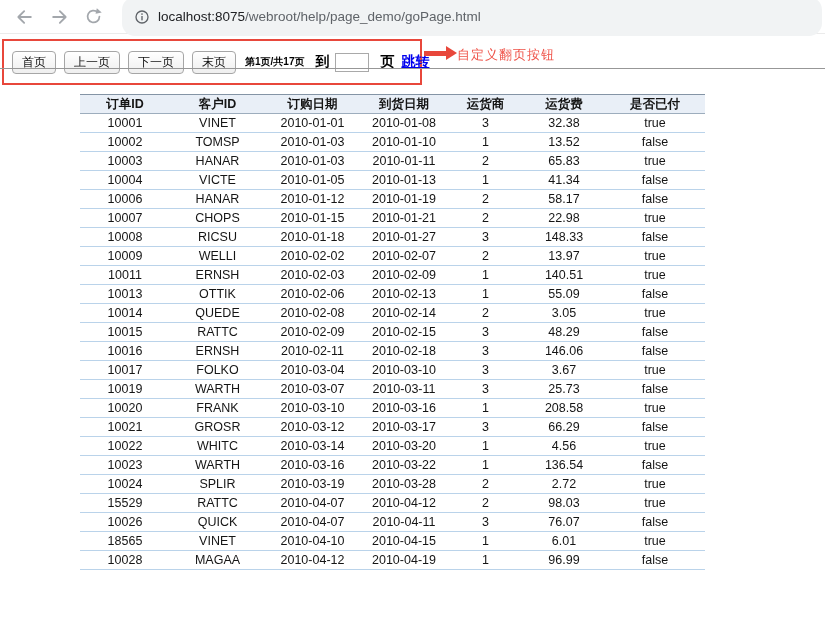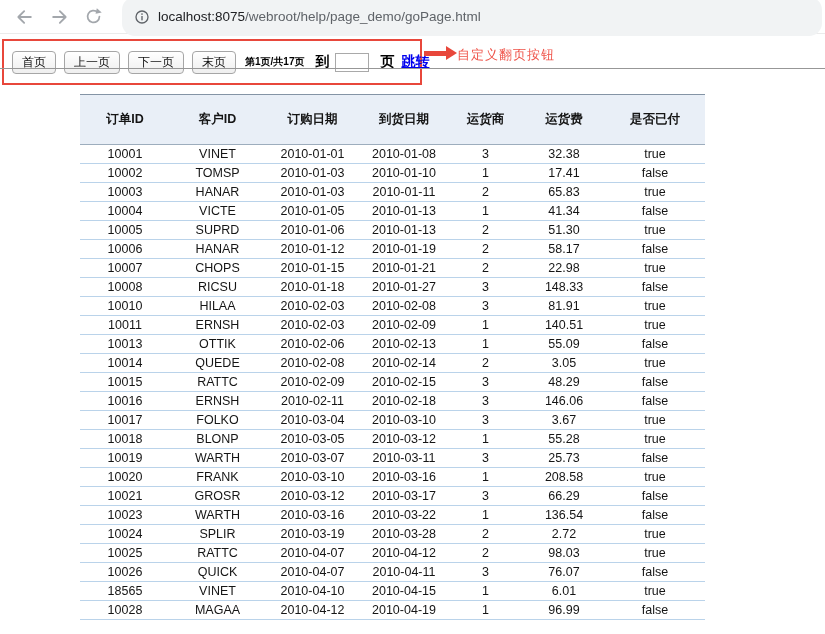--- a/index.html
+++ b/index.html
@@ -43,21 +43,21 @@
                 color:#ef544a; letter-spacing:1px; white-space:nowrap; }
   .hrule { position:absolute; left:0; top:68px; width:825px; height:0;
            border-top:1.5px solid #979797; }
 
   
   .orders { position:absolute; left:80px; top:94px; width:625px;
             border-collapse:collapse; table-layout:fixed;
             font-size:12.5px; color:#151515; }
   .orders th { background:#e9eff7; border-top:1px solid #8494a5;
                border-bottom:1px solid #9dadbd; font-weight:bold;
-               height:19px; text-align:center; padding:16px; }
+               height:19px; text-align:center; padding:0; }
   .orders td { border-bottom:1px solid #bad3ea; height:19px;
                text-align:center; padding:0; white-space:nowrap; }
 </style>
 </head>
 <body>
 
 <div class="toolbar">
   <span class="nav-btn">
     <svg width="20" height="20" viewBox="0 0 24 24" fill="none" stroke="#a3a7ac" stroke-width="2.2" stroke-linecap="round" stroke-linejoin="round">
         <path d="M19 12H5"></path>
@@ -136,21 +136,21 @@
         <td>3</td>
         <td>32.38</td>
         <td>true</td>
       </tr>
       <tr>
         <td>10002</td>
         <td>TOMSP</td>
         <td>2010-01-03</td>
         <td>2010-01-10</td>
         <td>1</td>
-        <td>17.41</td>
+        <td>13.52</td>
         <td>false</td>
       </tr>
       <tr>
         <td>10003</td>
         <td>HANAR</td>
         <td>2010-01-03</td>
         <td>2010-01-11</td>
         <td>2</td>
         <td>65.83</td>
         <td>true</td>
@@ -158,29 +158,20 @@
       <tr>
         <td>10004</td>
         <td>VICTE</td>
         <td>2010-01-05</td>
         <td>2010-01-13</td>
         <td>1</td>
         <td>41.34</td>
         <td>false</td>
       </tr>
       <tr>
-        <td>10005</td>
-        <td>SUPRD</td>
-        <td>2010-01-06</td>
-        <td>2010-01-13</td>
-        <td>2</td>
-        <td>51.30</td>
-        <td>true</td>
-      </tr>
-      <tr>
         <td>10006</td>
         <td>HANAR</td>
         <td>2010-01-12</td>
         <td>2010-01-19</td>
         <td>2</td>
         <td>58.17</td>
         <td>false</td>
       </tr>
       <tr>
         <td>10007</td>
@@ -194,26 +185,26 @@
       <tr>
         <td>10008</td>
         <td>RICSU</td>
         <td>2010-01-18</td>
         <td>2010-01-27</td>
         <td>3</td>
         <td>148.33</td>
         <td>false</td>
       </tr>
       <tr>
-        <td>10010</td>
-        <td>HILAA</td>
-        <td>2010-02-03</td>
-        <td>2010-02-08</td>
-        <td>3</td>
-        <td>81.91</td>
+        <td>10009</td>
+        <td>WELLI</td>
+        <td>2010-02-02</td>
+        <td>2010-02-07</td>
+        <td>2</td>
+        <td>13.97</td>
         <td>true</td>
       </tr>
       <tr>
         <td>10011</td>
         <td>ERNSH</td>
         <td>2010-02-03</td>
         <td>2010-02-09</td>
         <td>1</td>
         <td>140.51</td>
         <td>true</td>
@@ -257,29 +248,20 @@
       <tr>
         <td>10017</td>
         <td>FOLKO</td>
         <td>2010-03-04</td>
         <td>2010-03-10</td>
         <td>3</td>
         <td>3.67</td>
         <td>true</td>
       </tr>
       <tr>
-        <td>10018</td>
-        <td>BLONP</td>
-        <td>2010-03-05</td>
-        <td>2010-03-12</td>
-        <td>1</td>
-        <td>55.28</td>
-        <td>true</td>
-      </tr>
-      <tr>
         <td>10019</td>
         <td>WARTH</td>
         <td>2010-03-07</td>
         <td>2010-03-11</td>
         <td>3</td>
         <td>25.73</td>
         <td>false</td>
       </tr>
       <tr>
         <td>10020</td>
@@ -293,39 +275,48 @@
       <tr>
         <td>10021</td>
         <td>GROSR</td>
         <td>2010-03-12</td>
         <td>2010-03-17</td>
         <td>3</td>
         <td>66.29</td>
         <td>false</td>
       </tr>
       <tr>
+        <td>10022</td>
+        <td>WHITC</td>
+        <td>2010-03-14</td>
+        <td>2010-03-20</td>
+        <td>1</td>
+        <td>4.56</td>
+        <td>true</td>
+      </tr>
+      <tr>
         <td>10023</td>
         <td>WARTH</td>
         <td>2010-03-16</td>
         <td>2010-03-22</td>
         <td>1</td>
         <td>136.54</td>
         <td>false</td>
       </tr>
       <tr>
         <td>10024</td>
         <td>SPLIR</td>
         <td>2010-03-19</td>
         <td>2010-03-28</td>
         <td>2</td>
         <td>2.72</td>
         <td>true</td>
       </tr>
       <tr>
-        <td>10025</td>
+        <td>15529</td>
         <td>RATTC</td>
         <td>2010-04-07</td>
         <td>2010-04-12</td>
         <td>2</td>
         <td>98.03</td>
         <td>true</td>
       </tr>
       <tr>
         <td>10026</td>
         <td>QUICK</td>

